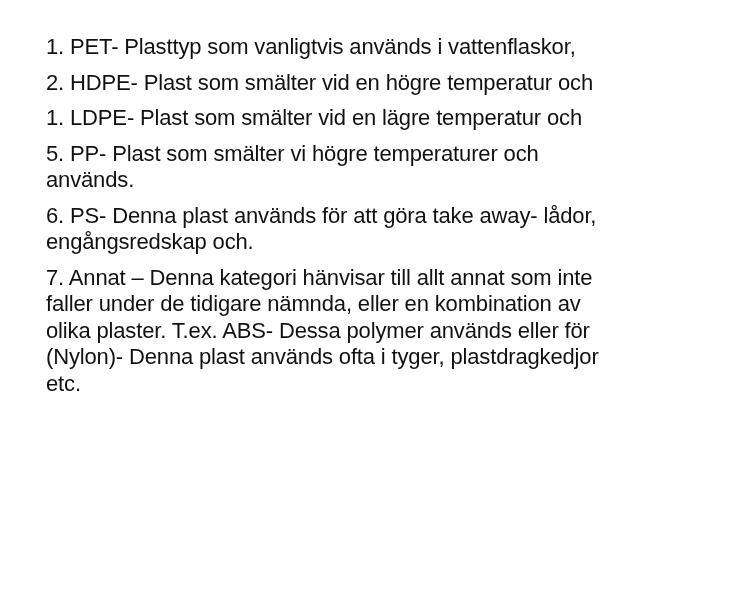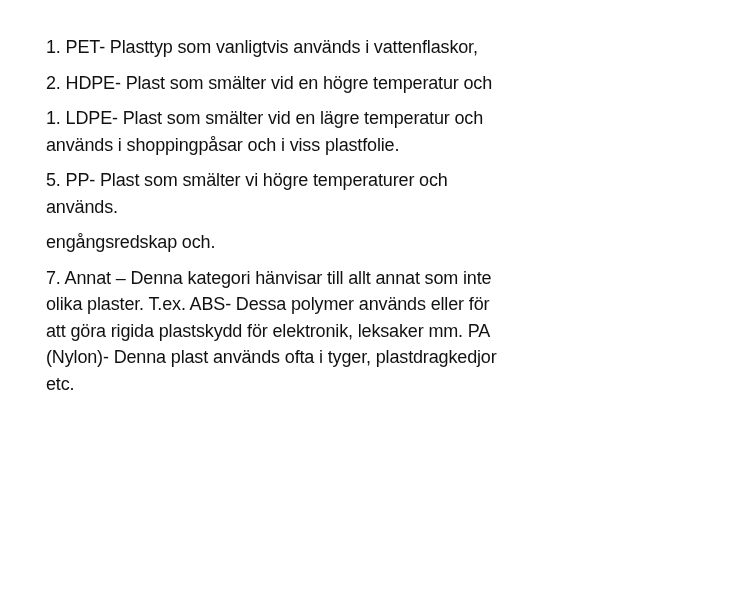--- a/index.html
+++ b/index.html
@@ -12,50 +12,50 @@
       height: 612px;
       overflow: hidden;
       position: relative;
     }
     .doc {
       position: absolute;
       left: 46px;
       top: 34px;
       width: 672px;
       font-family: "Liberation Sans", sans-serif;
-      font-size: 18px;
+      font-size: 22px;
       line-height: 26.5px;
       color: #111111;
       letter-spacing: -0.15px;
     }
     .item {
       margin: 0 0 9px 0;
     }
   </style>
 </head>
 <body>
 
 <div class="doc">
   <div class="item">
     <div>1. PET- Plasttyp som vanligtvis används i vattenflaskor,</div>
   </div>
   <div class="item">
     <div>2. HDPE- Plast som smälter vid en högre temperatur och</div>
   </div>
   <div class="item">
     <div>1. LDPE- Plast som smälter vid en lägre temperatur och</div>
-    <div>används i shoppingpåsar och i viss plastfolie.</div>
   </div>
   <div class="item">
     <div>5. PP- Plast som smälter vi högre temperaturer och</div>
     <div>används.</div>
   </div>
   <div class="item">
+    <div>6. PS- Denna plast används för att göra take away- lådor,</div>
     <div>engångsredskap och.</div>
   </div>
   <div class="item">
     <div>7. Annat – Denna kategori hänvisar till allt annat som inte</div>
+    <div>faller under de tidigare nämnda, eller en kombination av</div>
     <div>olika plaster. T.ex. ABS- Dessa polymer används eller för</div>
-    <div>att göra rigida plastskydd för elektronik, leksaker mm. PA</div>
     <div>(Nylon)- Denna plast används ofta i tyger, plastdragkedjor</div>
     <div>etc.</div>
   </div>
 </div>
 
 </body></html>

